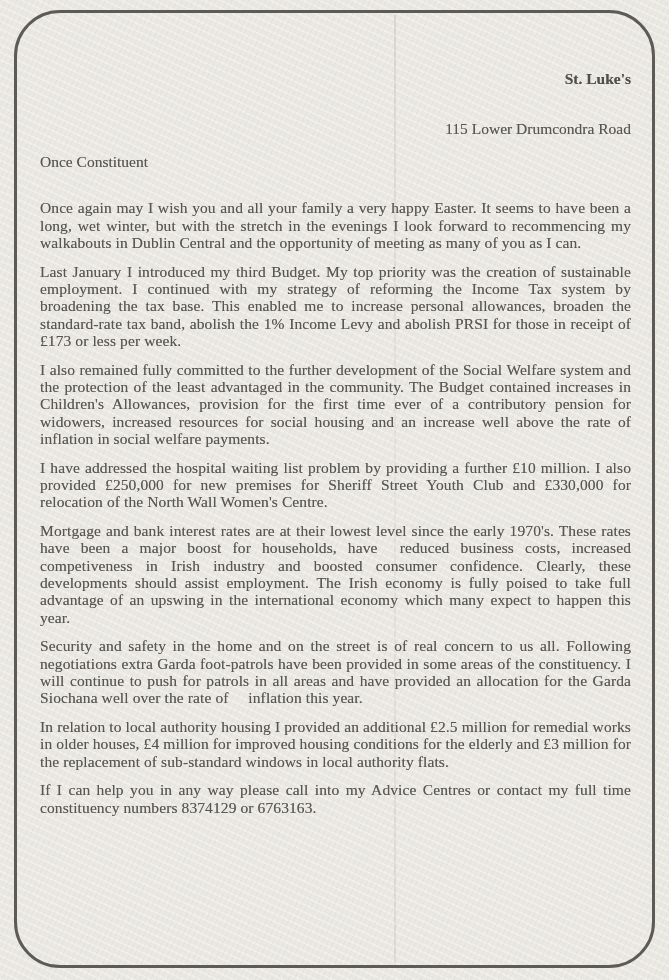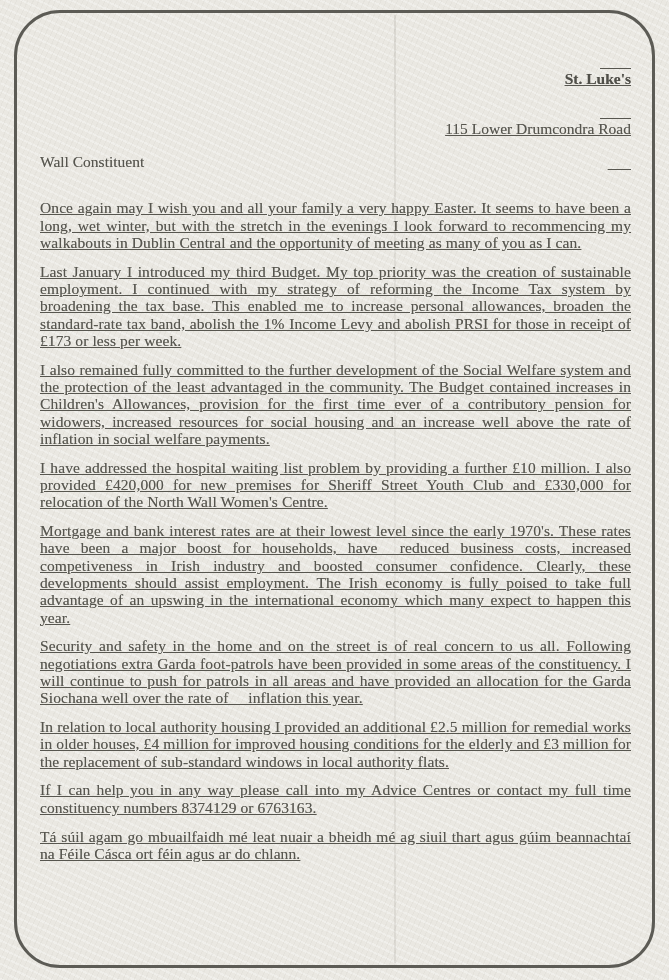--- a/index.html
+++ b/index.html
@@ -65,44 +65,42 @@
   }
   .letter-body .para {
     margin: 0 0 11.5px 0;
     font-size: 15.5px;
     line-height: 17.3px;
     text-align: justify;
     letter-spacing: 0.1px;
   }
   .soft {
     text-shadow: 0 0 0.5px rgba(90,89,83,0.55);
-    text-decoration: underline;
   }
 </style>
 </head>
 <body>
 
 <div class="page">
   <div class="frame soft">
     <div class="fold-line"></div>
 
     <div class="header">
       <div class="sender">
         <div class="sender-name">St. Luke's</div>
         <div>115 Lower Drumcondra Road</div>
       </div>
-      <div class="salutation">Wall Constituent</div>
+      <div class="salutation">Once Constituent</div>
     </div>
 
     <div class="letter-body">
         <p class="para">Once again may I wish you and all your family a very happy Easter. It seems to have been a long, wet winter, but with the stretch in the evenings I look forward to recommencing my walkabouts in Dublin Central and the opportunity of meeting as many of you as I can.</p>
         <p class="para">Last January I introduced my third Budget. My top priority was the creation of sustainable employment. I continued with my strategy of reforming the Income Tax system by broadening the tax base. This enabled me to increase personal allowances, broaden the standard-rate tax band, abolish the 1% Income Levy and abolish PRSI for those in receipt of £173 or less per week.</p>
         <p class="para">I also remained fully committed to the further development of the Social Welfare system and the protection of the least advantaged in the community. The Budget contained increases in Children's Allowances, provision for the first time ever of a contributory pension for widowers, increased resources for social housing and an increase well above the rate of inflation in social welfare payments.</p>
-        <p class="para">I have addressed the hospital waiting list problem by providing a further £10 million. I also provided £420,000 for new premises for Sheriff Street Youth Club and £330,000 for relocation of the North Wall Women's Centre.</p>
+        <p class="para">I have addressed the hospital waiting list problem by providing a further £10 million. I also provided £250,000 for new premises for Sheriff Street Youth Club and £330,000 for relocation of the North Wall Women's Centre.</p>
         <p class="para">Mortgage and bank interest rates are at their lowest level since the early 1970's. These rates have been a major boost for households, have &nbsp;reduced business costs, increased competiveness in Irish industry and boosted consumer confidence. Clearly, these developments should assist employment. The Irish economy is fully poised to take full advantage of an upswing in the international economy which many expect to happen this year.</p>
         <p class="para">Security and safety in the home and on the street is of real concern to us all. Following negotiations extra Garda foot-patrols have been provided in some areas of the constituency. I will continue to push for patrols in all areas and have provided an allocation for the Garda Siochana well over the rate of &nbsp;&nbsp;&nbsp; inflation this year.</p>
         <p class="para">In relation to local authority housing I provided an additional £2.5 million for remedial works in older houses, £4 million for improved housing conditions for the elderly and £3 million for the replacement of sub-standard windows in local authority flats.</p>
         <p class="para">If I can help you in any way please call into my Advice Centres or contact my full time constituency numbers 8374129 or 6763163.</p>
-        <p class="para">Tá súil agam go mbuailfaidh mé leat nuair a bheidh mé ag siuil thart agus gúim beannachtaí na Féile Cásca ort féin agus ar do chlann.</p>
       </div>
 
   </div>
 </div>
 
 </body></html>

